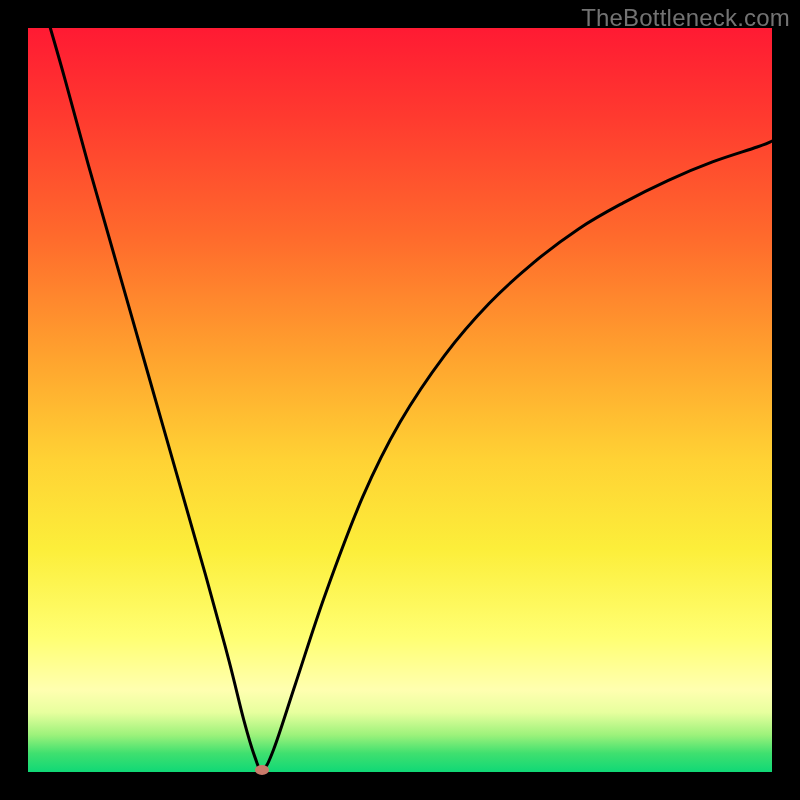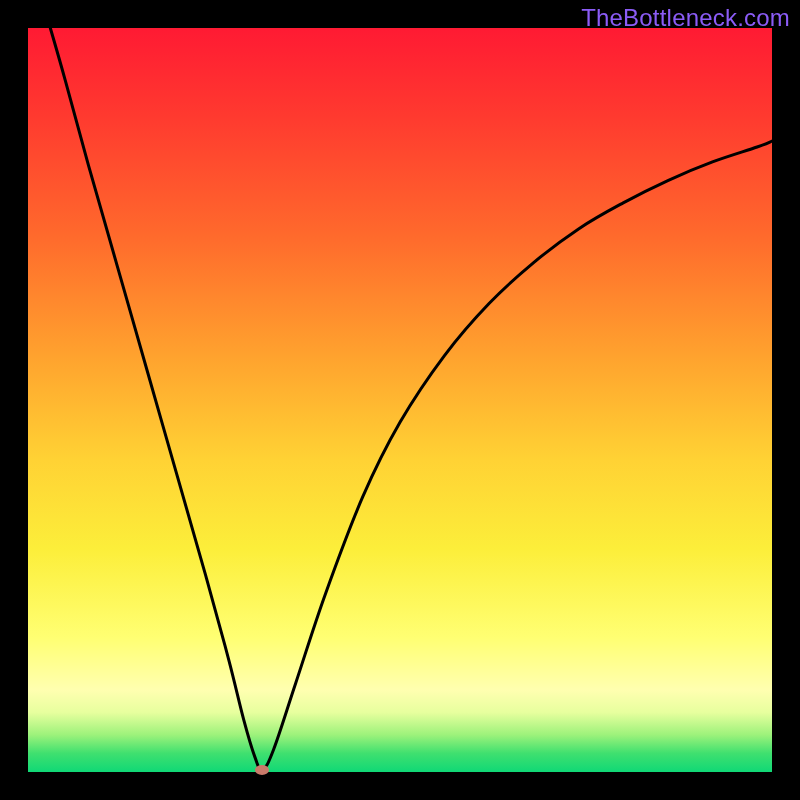--- a/index.html
+++ b/index.html
@@ -40,21 +40,21 @@
       #3fe06f 97.5%,
       #10d876 100%
     );
   }
   .watermark {
     position: absolute;
     top: 4px;
     right: 10px;
     font-family: Arial, Helvetica, sans-serif;
     font-size: 24px;
-    color: #8b5cf6;
+    color: #737373;
     letter-spacing: 0.2px;
     user-select: none;
   }
   svg.curve {
     position: absolute;
     left: 0;
     top: 0;
     width: 744px;
     height: 744px;
     overflow: visible;

